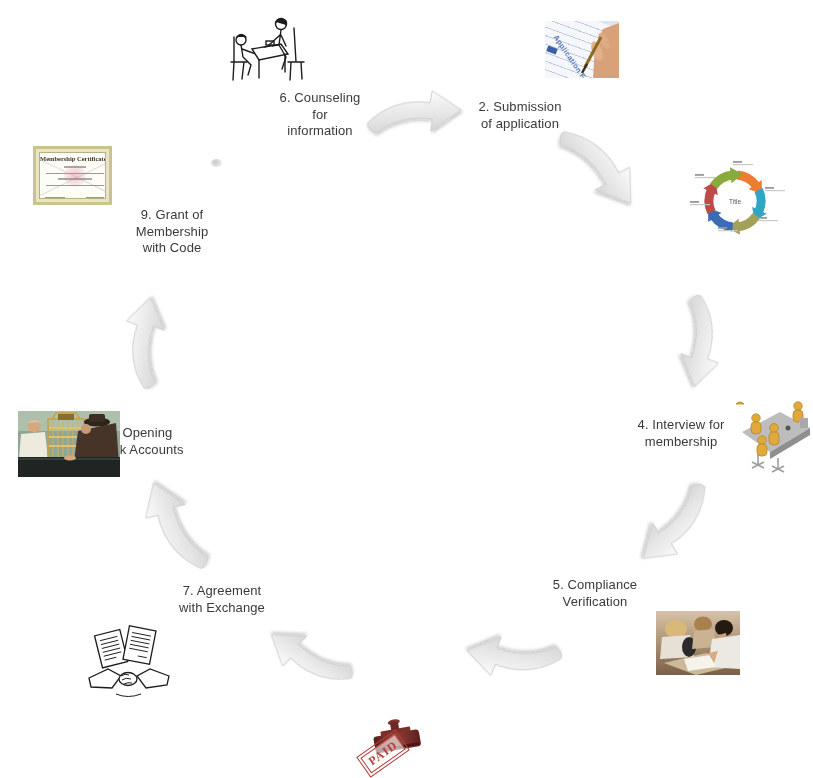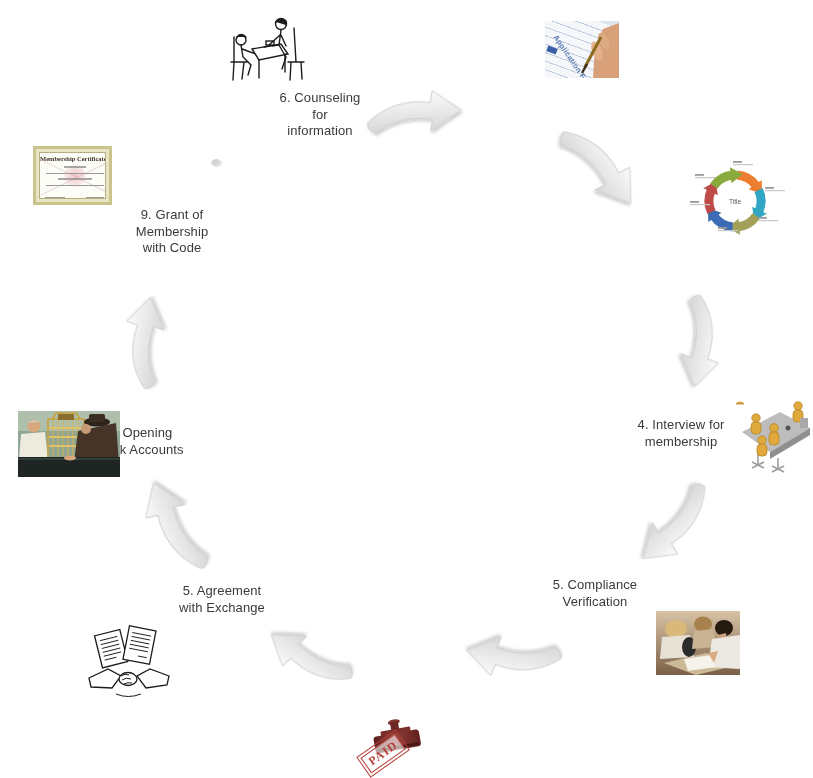--- a/index.html
+++ b/index.html
@@ -56,25 +56,27 @@
       <filter id="ash" x="-25%" y="-25%" width="150%" height="170%">
         <feDropShadow dx="1.5" dy="2.5" stdDeviation="1.6" flood-color="#000000" flood-opacity="0.22"></feDropShadow>
       </filter>
       <path id="blockArrow" d="M6,42 C26,24 52,17 79,22.5 L82,9 L114,32.5 L78,55 L80.5,41.5 C56,37 34,41 15,54 C9,52 5,47 6,42 Z"></path>
     </defs>
   </svg>
 
   <div class="step-label" style="left:258px;top:90px;width:124px">6. Counseling
 for
 information</div>
+  <div class="step-label" style="left:468px;top:99px;width:104px">2. Submission
+of application</div>
   <div class="step-label" style="left:620px;top:417px;width:122px">4. Interview for
 membership</div>
   <div class="step-label" style="left:532px;top:577px;width:126px">5. Compliance
 Verification</div>
-  <div class="step-label" style="left:166px;top:583px;width:112px">5. Agreement
+  <div class="step-label" style="left:166px;top:583px;width:112px">7. Agreement
 with Exchange</div>
   <div class="step-label" style="left:86px;top:425px;width:108px">8. Opening
 Bank Accounts</div>
   <div class="step-label" style="left:124px;top:207px;width:96px">9. Grant of
 Membership
 with Code</div>
 
   <svg class="arrow" style="left:358px;top:84px;width:112px;height:54px;transform:rotate(-3deg)" viewBox="0 0 120 62">
       <use href="#blockArrow" fill="url(#ag)" stroke="#c8c8c8" stroke-width="1" filter="url(#ash)"></use>
     </svg>

